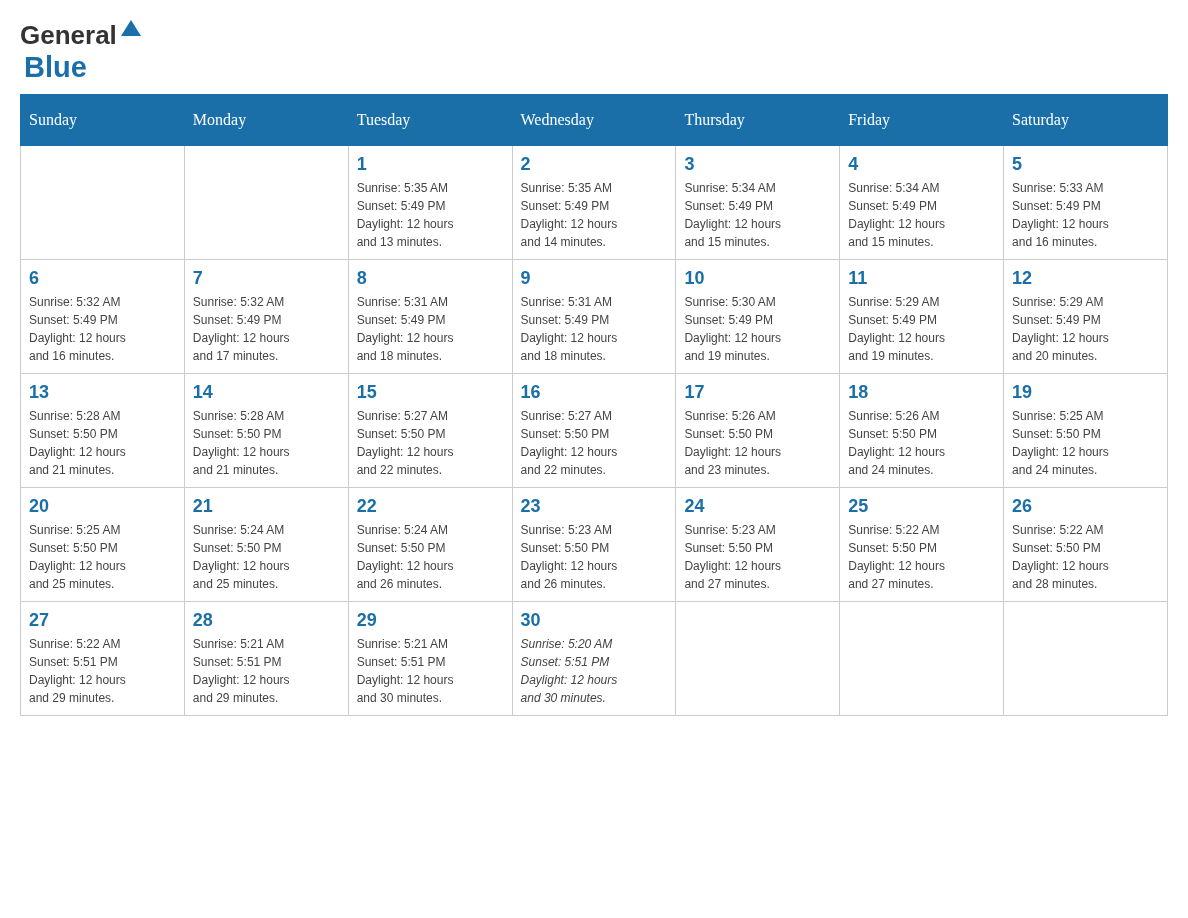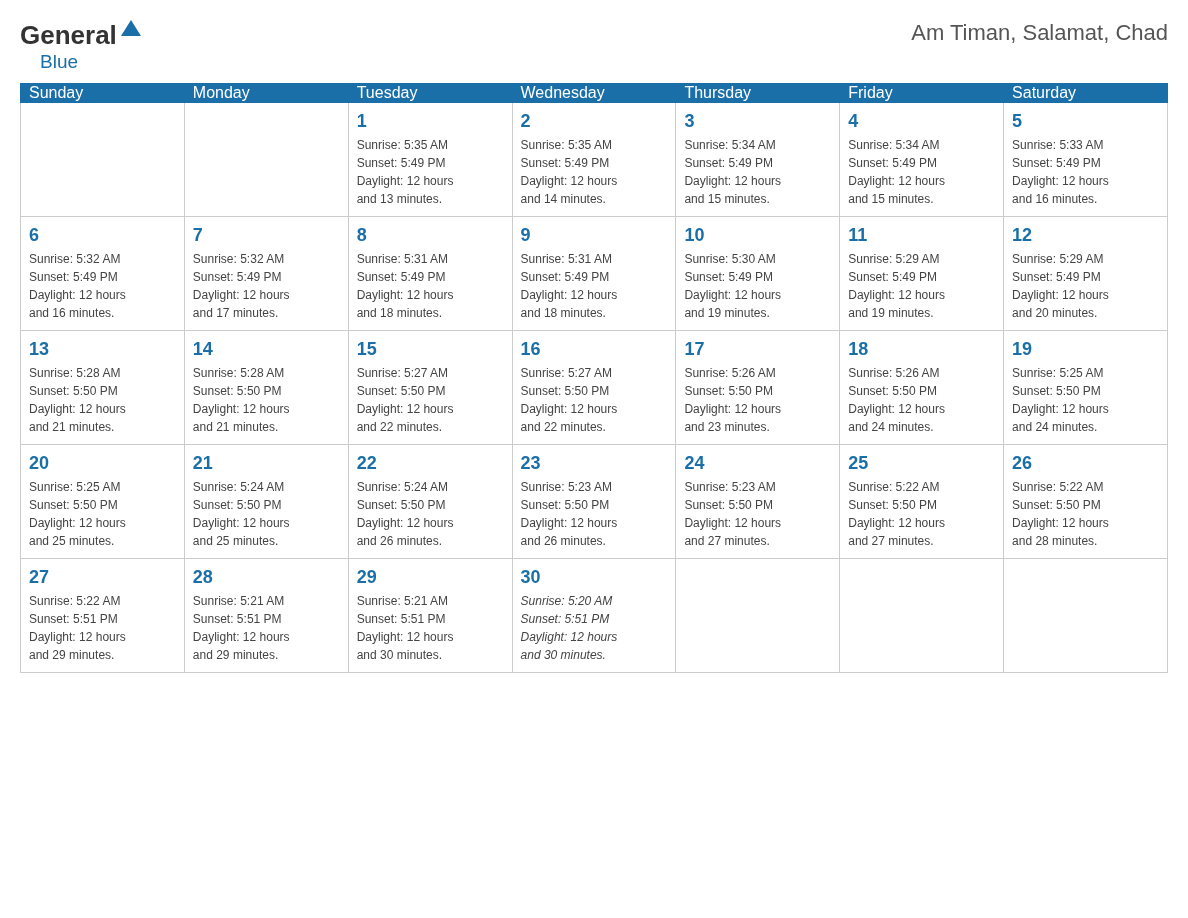--- a/index.html
+++ b/index.html
@@ -24,23 +24,23 @@
     .logo-wrapper {
       display: flex;
       flex-direction: column;
     }
     .logo-line1 {
       display: flex;
       align-items: flex-start;
     }
     .logo-line2 {
       color: #1a6fa8;
-      font-size: 19px;
-      font-weight: normal;
-      margin-left: 20px;
+      font-size: 29px;
+      font-weight: bold;
+      margin-left: 4px;
     }
     .title-section {
       text-align: right;
     }
     .month-year {
       font-size: 52px;
       color: #333;
       font-weight: normal;
     }
     .location {
@@ -48,25 +48,26 @@
       color: #555;
     }
     table {
       width: 100%;
       border-collapse: collapse;
       table-layout: fixed;
     }
     thead th {
       background-color: #1a6fa8;
       color: white;
-      padding: 0 8px;
+      padding: 16px 8px;
       font-size: 16px;
       font-weight: normal;
       text-align: left;
       border: 1px solid #1a6fa8;
+      font-family: Liberation Serif, serif;
     }
     tbody td {
       border: 1px solid #ccc;
       vertical-align: top;
       padding: 8px;
       font-size: 12.5px;
       color: #333;
       height: 100px;
     }
     .day-number {
@@ -97,21 +98,20 @@
       <span class="logo-text-general">General</span>
       <div style="display:flex; flex-direction:column; align-items:center; margin-left:4px;">
         <svg width="20" height="16" viewBox="0 0 20 16">
           <polygon points="10,0 20,16 0,16" fill="#1a6fa8"></polygon>
         </svg>
       </div>
     </div>
     <div class="logo-line2">Blue</div>
   </div>
   <div class="title-section">
-    <div class="location">Am Timan, Salamat, Chad</div>
   </div>
 </div>
 
 <table>
   <thead>
     <tr>
     <th>Sunday</th>
         <th>Monday</th>
         <th>Tuesday</th>
         <th>Wednesday</th>

